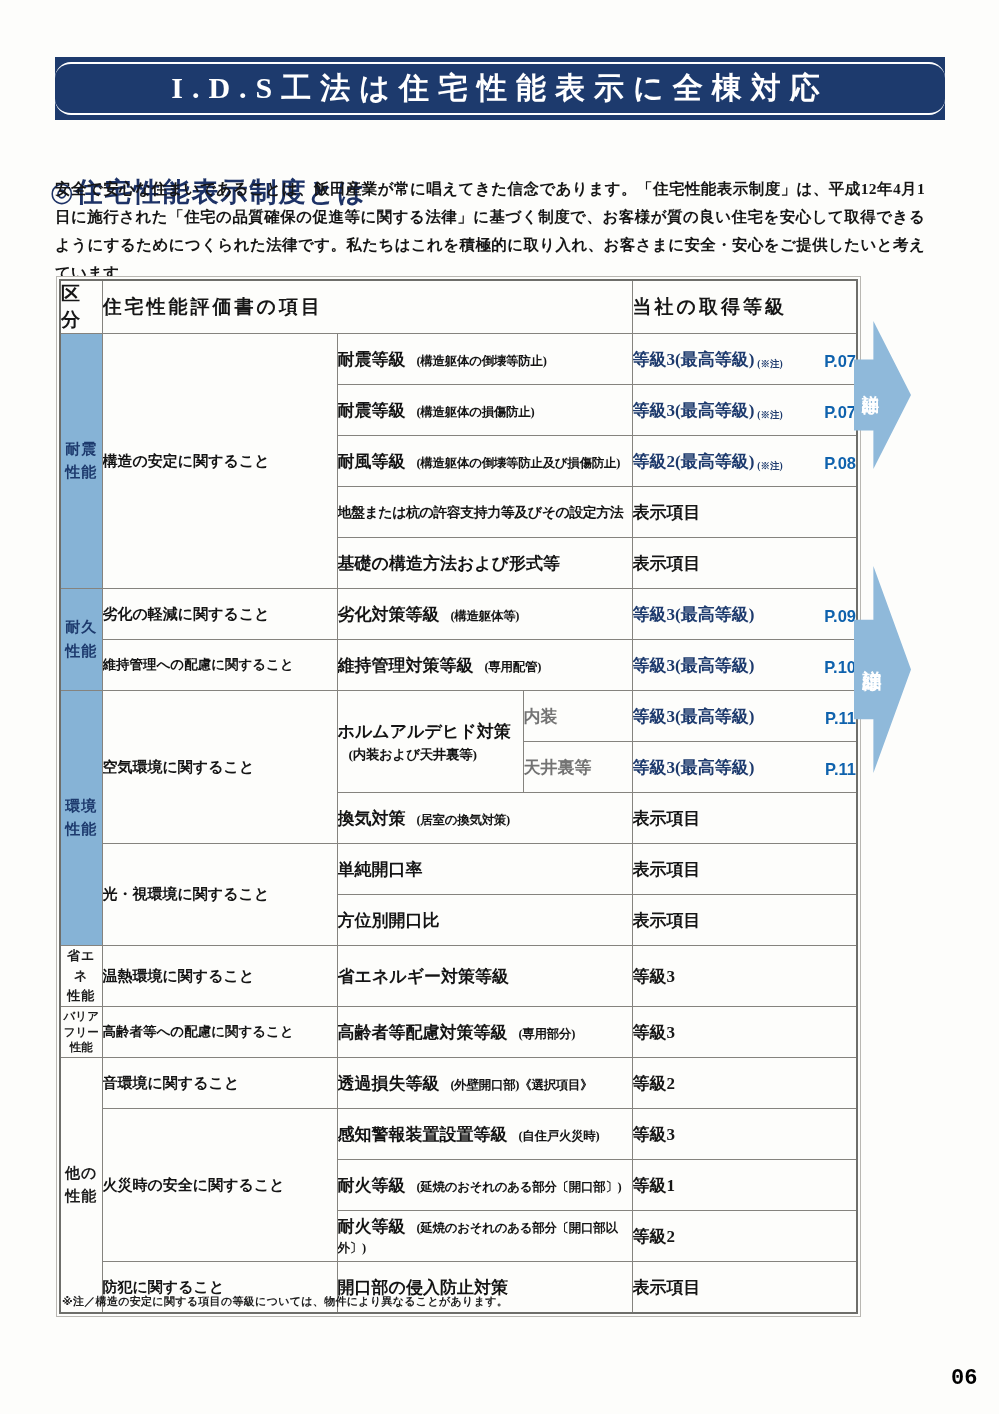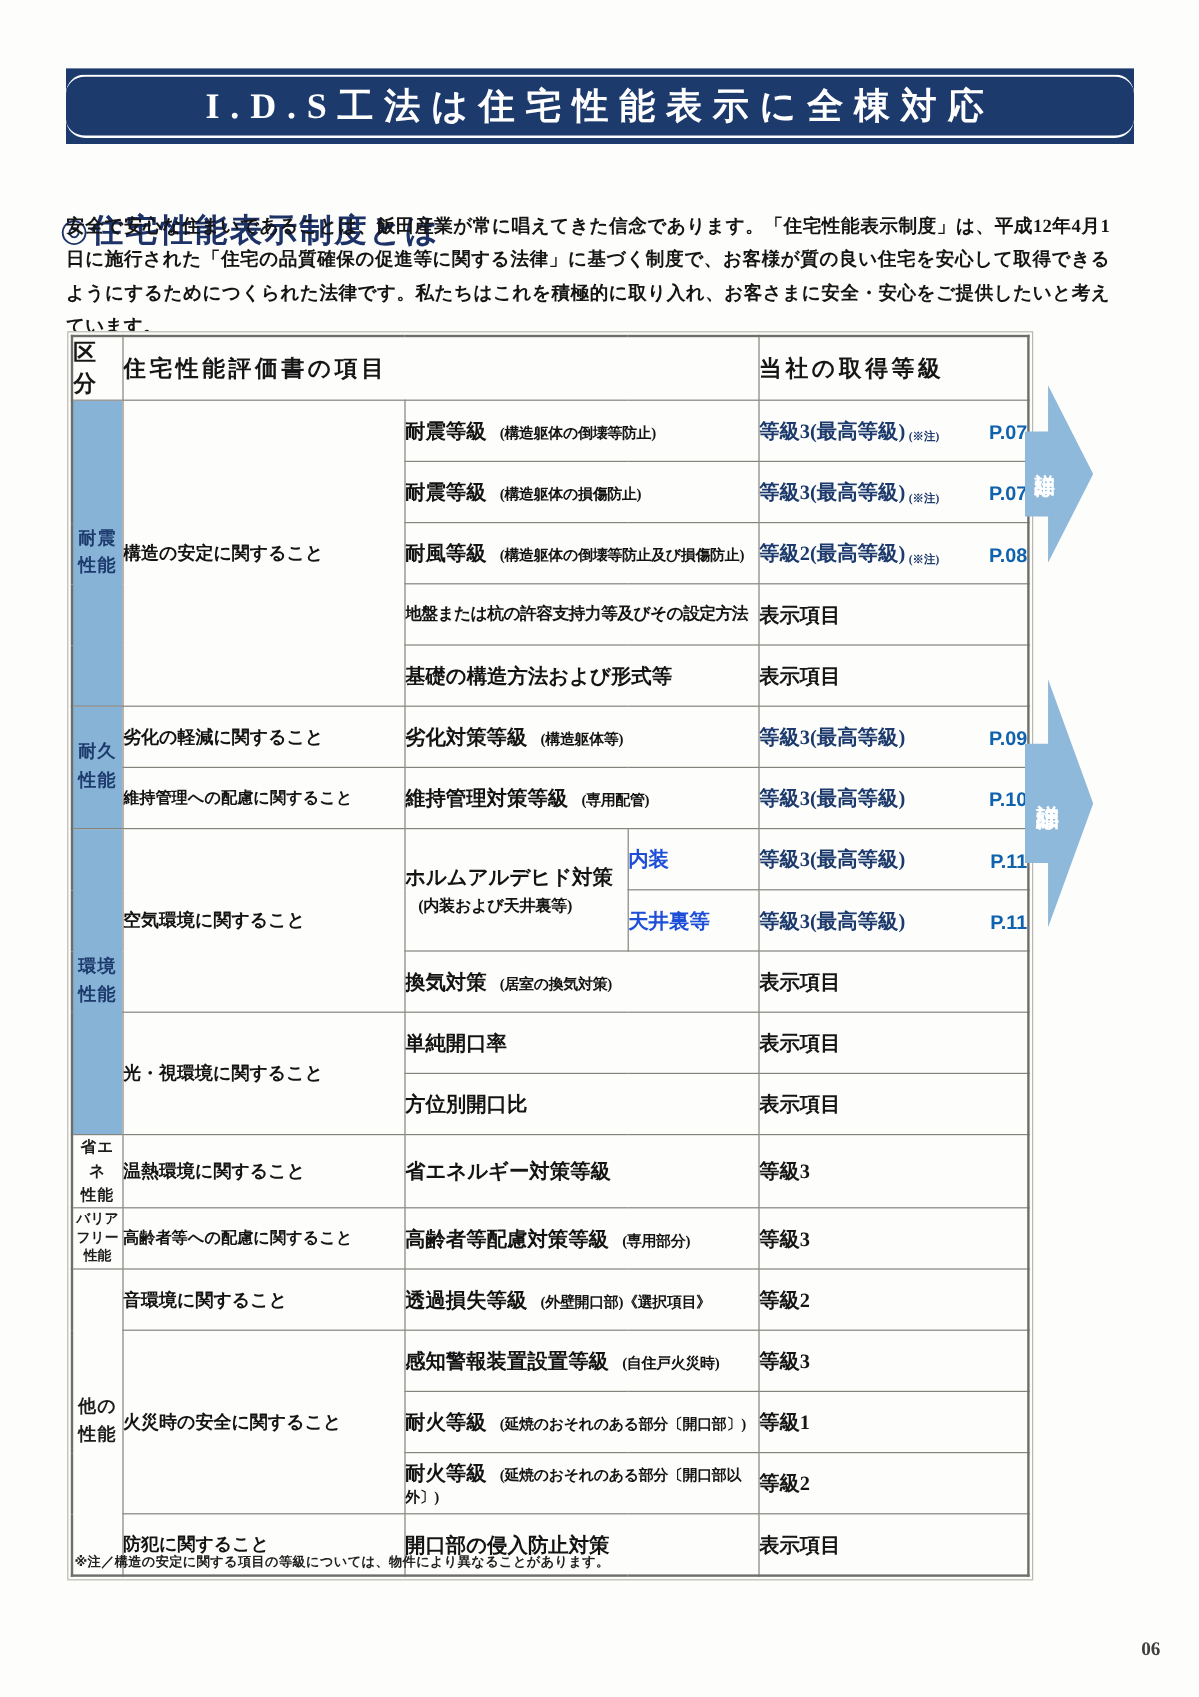--- a/index.html
+++ b/index.html
@@ -36,21 +36,21 @@
   td.cat-sm { font-size:11.5px; line-height:1.35; letter-spacing:0; }
 
   td.sub { font-size:15px; font-weight:bold; color:#141414; padding-left:13px; letter-spacing:0; }
   td.sub-sm { font-size:13.5px; }
 
   td.item { padding-left:13px; color:#141414; }
   td.item .t { font-size:17px; font-weight:bold; letter-spacing:0; }
   td.item .n { font-size:12.5px; font-weight:bold; letter-spacing:-0.3px;padding-left:11px; }
   td.item-long .t { font-size:14px; letter-spacing:-0.5px; }
   td.item-2line .n { display:block; margin-top:3px; font-size:13.5px; }
-  td.subitem { padding-left:13px; font-size:17px; font-weight:bold; color:#1d4ed8; }
+  td.subitem { padding-left:13px; font-size:17px; font-weight:bold; color:#737373; }
 
   td.val { padding:0 13px; }
   .val-flex { display:flex; align-items:flex-end; width:100%; }
   .val-flex .grade { font-size:17px; font-weight:bold; }
   .val-navy .grade { color:#1d3a6d; }
   .val-black .grade { color:#161616; }
   .val-flex .gnote { font-size:9.5px; color:#1d3a6d; font-weight:bold; margin-left:3px; margin-top:6px; }
   .val-flex .pref { margin-left:auto; color:#0f62ad; font-size:16.5px; font-weight:bold;
     font-family:"Liberation Sans","DejaVu Sans",sans-serif; }
 
@@ -59,22 +59,22 @@
     clip-path:polygon(0 26%, 34% 26%, 34% 0, 100% 50%, 34% 100%, 34% 74%, 0 74%); }
   .arrow-1 { left:854px; top:321px; width:57px; height:148px; }
   .arrow-2 { left:854px; top:566px; width:57px; height:207px; }
   .arrow-label { position:absolute; left:5px; top:50%; transform:translateY(-50%);
     writing-mode:vertical-rl; color:#ffffff; font-weight:bold; font-size:17px; letter-spacing:3px; }
   .arrow-2 .arrow-label { font-size:19px; }
 
   
   .footnote { position:absolute; left:62px; top:1294px; font-size:11px; font-weight:bold;
     color:#222222; font-family:"Liberation Sans","DejaVu Sans",sans-serif; letter-spacing:0.3px; }
-  .page-number { position:absolute; left:951px; top:1366px; font-size:16px; font-weight:bold;
-    color:#404040; font-family:Liberation Serif, serif; }
+  .page-number { position:absolute; left:951px; top:1366px; font-size:22px; font-weight:bold;
+    color:#000000; font-family:Liberation Mono, monospace; }
 </style>
 </head>
 <body>
 
 <div class="page">
 
   <div class="banner">
     <div class="banner-inner">
       <span class="banner-title">I.D.S工法は住宅性能表示に全棟対応</span>
     </div>

